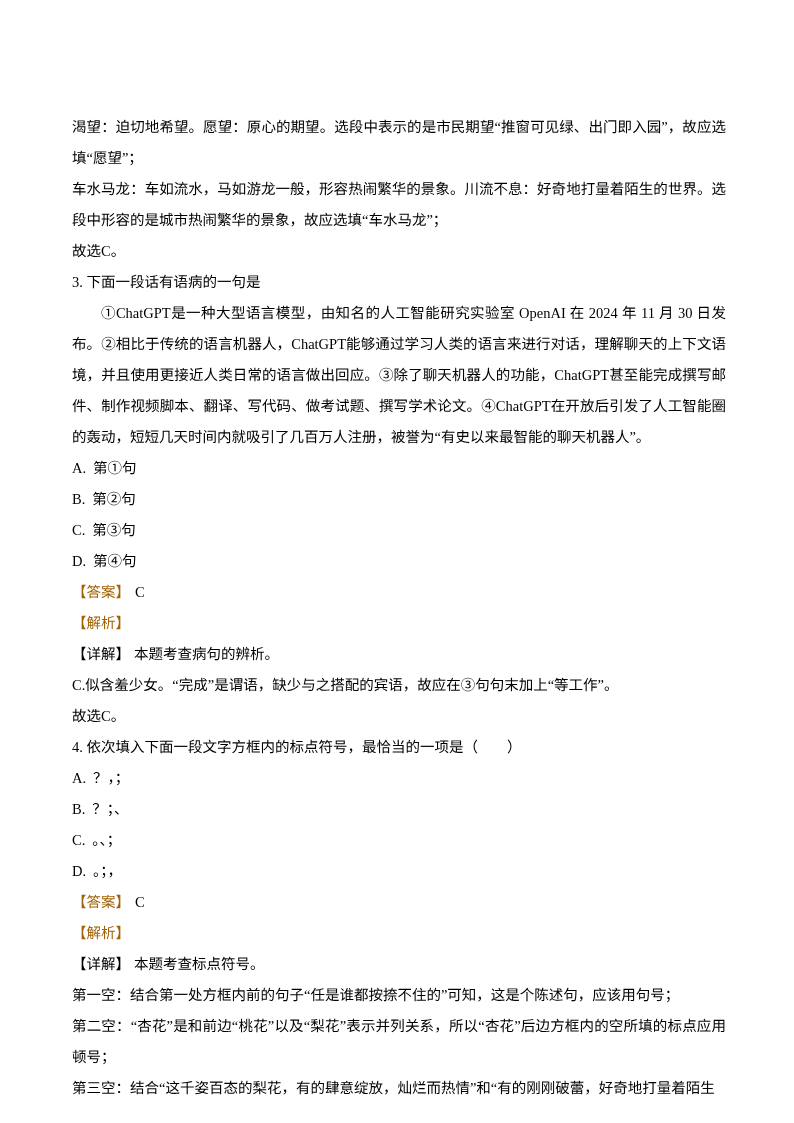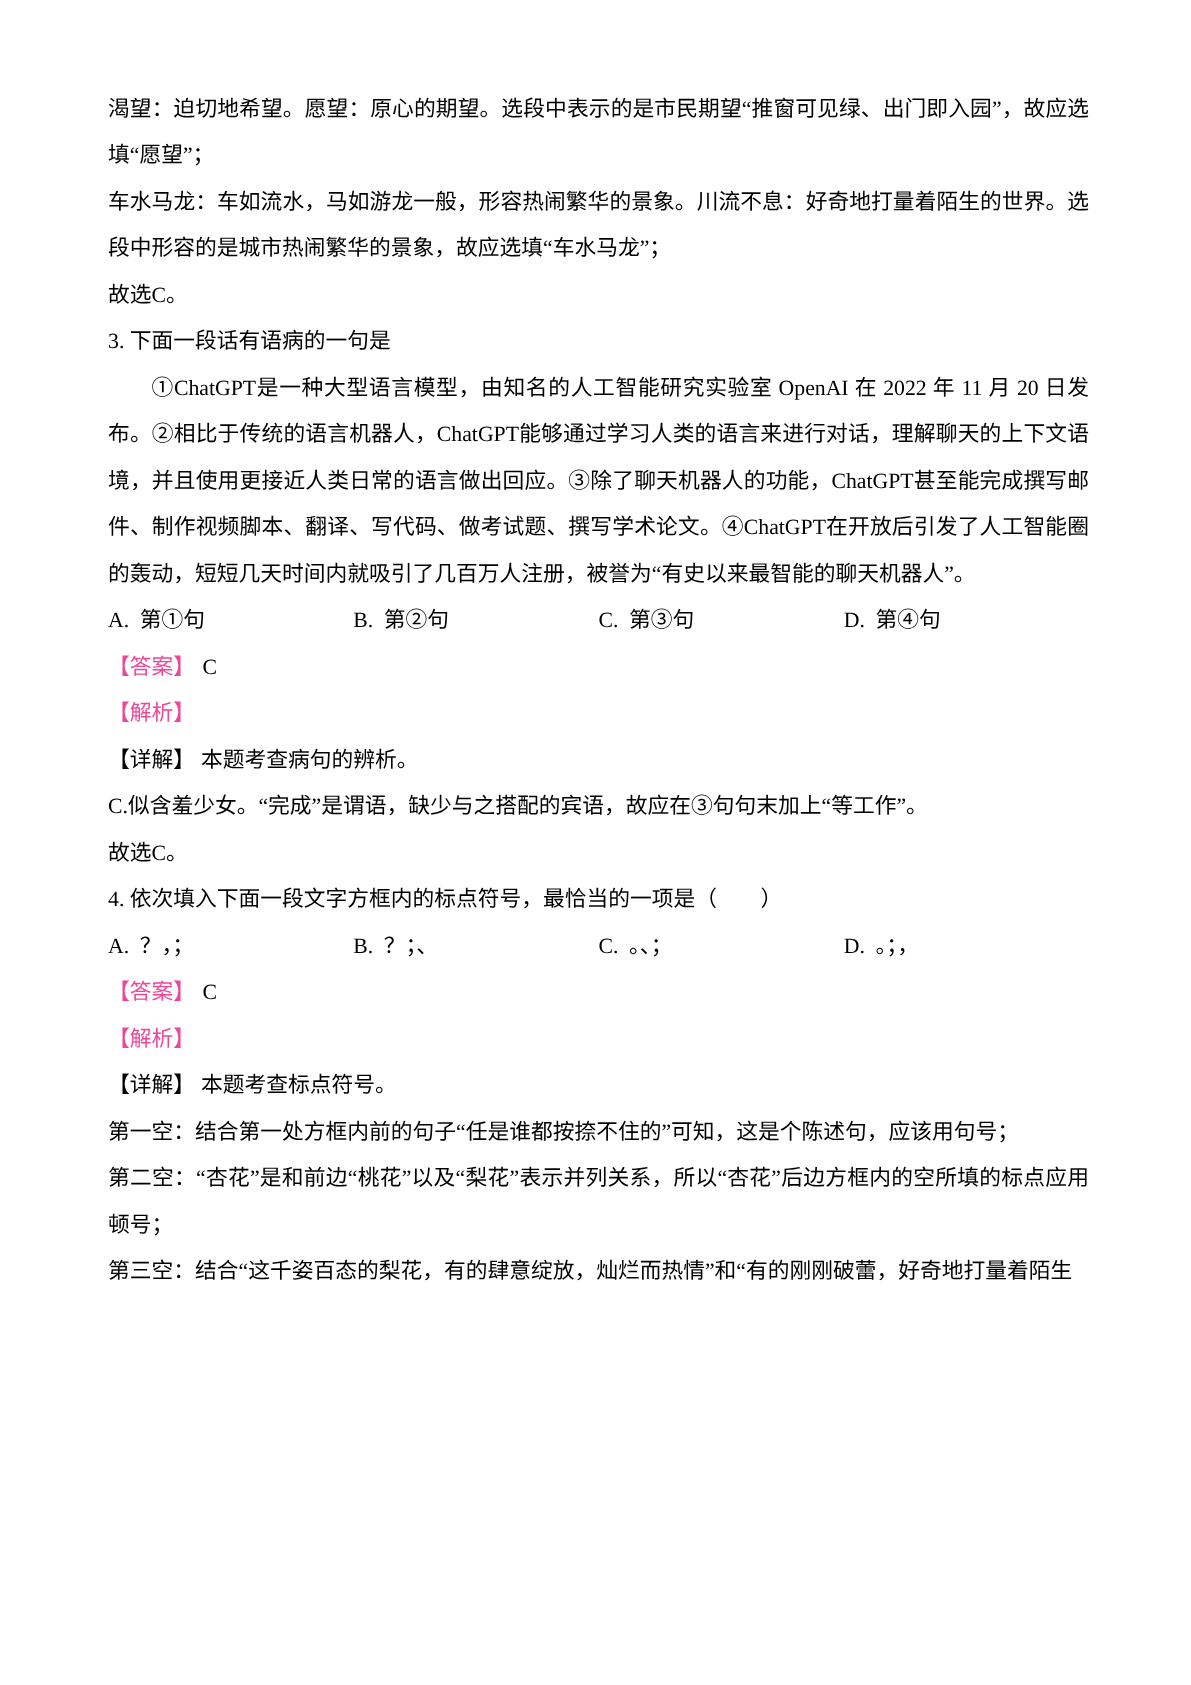--- a/index.html
+++ b/index.html
@@ -8,63 +8,63 @@
     background: #ffffff;
   }
   .page {
     position: relative;
     width: 794px;
     height: 1123px;
     margin: 0 auto;
     background: #ffffff;
     overflow: hidden;
     box-sizing: border-box;
-    padding: 58px 68px 0 72px;
+    padding: 112px 68px 0 72px;
     font-family: "Liberation Serif", "DejaVu Serif", serif;
     font-size: 14.5px;
     line-height: 31px;
     color: #000000;
   }
   .doc { width: 654px; }
   p.line {
     margin: 0;
     padding: 0;
     text-align: justify;
     word-break: break-all;
   }
   p.noindent { text-indent: 0; }
   p.indent { text-indent: 2em; }
   .options-row {
     display: flex;
-    flex-direction: row;
+    flex-direction: column;
     margin: 0;
     width: 100%;
   }
   .option {
     flex: 0 0 25%;
     white-space: nowrap;
     overflow: visible;
   }
   .option .opt-label { margin-right: 7px; }
-  .blue-label { color: #ec4899; }
+  .blue-label { color: #a16207; }
   .answer-value { margin-left: 5px; color: #000000; }
   .detail-label { margin-right: 4px; }
 </style>
 </head>
 <body>
 
 <div class="page">
   <div class="doc">
 
     <p class="line noindent">渴望：迫切地希望。愿望：原心的期望。选段中表示的是市民期望“推窗可见绿、出门即入园”，故应选填“愿望”；</p>
     <p class="line noindent">车水马龙：车如流水，马如游龙一般，形容热闹繁华的景象。川流不息：好奇地打量着陌生的世界。选段中形容的是城市热闹繁华的景象，故应选填“车水马龙”；</p>
     <p class="line noindent">故选C。</p>
 
     <p class="line noindent">3. 下面一段话有语病的一句是</p>
-    <p class="line indent">①ChatGPT是一种大型语言模型，由知名的人工智能研究实验室 OpenAI 在 2022 年 11 月 20 日发布。②相比于传统的语言机器人，ChatGPT能够通过学习人类的语言来进行对话，理解聊天的上下文语境，并且使用更接近人类日常的语言做出回应。③除了聊天机器人的功能，ChatGPT甚至能完成撰写邮件、制作视频脚本、翻译、写代码、做考试题、撰写学术论文。④ChatGPT在开放后引发了人工智能圈的轰动，短短几天时间内就吸引了几百万人注册，被誉为“有史以来最智能的聊天机器人”。</p>
+    <p class="line indent">①ChatGPT是一种大型语言模型，由知名的人工智能研究实验室 OpenAI 在 2024 年 11 月 30 日发布。②相比于传统的语言机器人，ChatGPT能够通过学习人类的语言来进行对话，理解聊天的上下文语境，并且使用更接近人类日常的语言做出回应。③除了聊天机器人的功能，ChatGPT甚至能完成撰写邮件、制作视频脚本、翻译、写代码、做考试题、撰写学术论文。④ChatGPT在开放后引发了人工智能圈的轰动，短短几天时间内就吸引了几百万人注册，被誉为“有史以来最智能的聊天机器人”。</p>
 
     <div class="options-row">
       <span class="option"><span class="opt-label">A.</span><span>第①句</span></span>
       <span class="option"><span class="opt-label">B.</span><span>第②句</span></span>
       <span class="option"><span class="opt-label">C.</span><span>第③句</span></span>
       <span class="option"><span class="opt-label">D.</span><span>第④句</span></span>
     </div>
 
     <p class="line noindent"><span class="blue-label">【答案】</span><span class="answer-value">C</span></p>
     <p class="line noindent"><span class="blue-label">【解析】</span></p>

